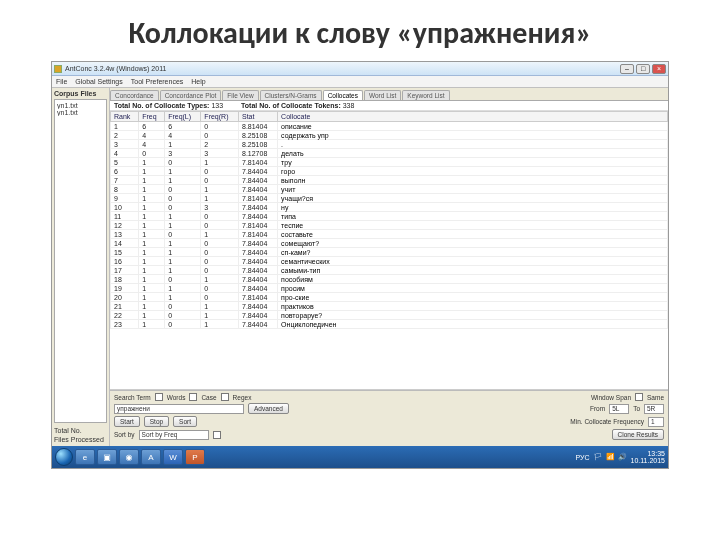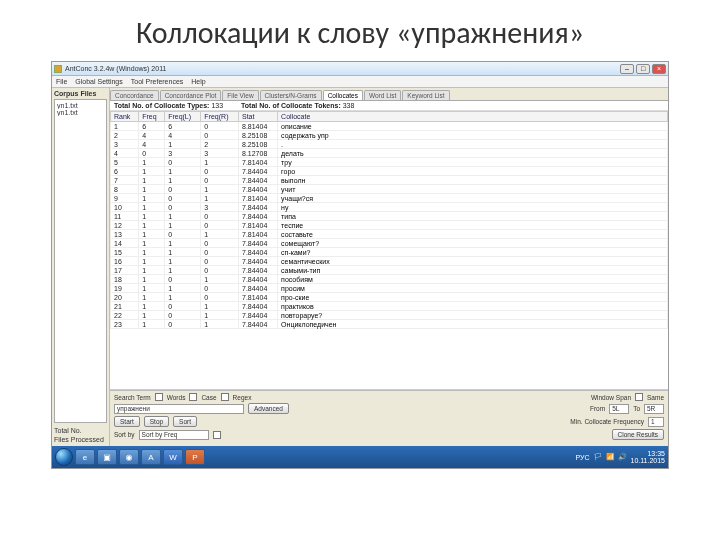--- a/index.html
+++ b/index.html
@@ -9,21 +9,21 @@
     background: #fff;
     font-family: Calibri, Arial, sans-serif;
     overflow: hidden;
     position: relative;
   }
   .slide-title {
     font-size: 30px;
     color: #333;
     text-align: center;
     padding: 14px 10px 10px 10px;
-    font-weight: 400;
+    font-weight: 700;
   }
   .screenshot {
     margin: 0 auto;
     width: 618px;
     height: 408px;
     border: 1px solid #999;
     background: #ece9d8;
     font-size: 7px;
     font-family: Tahoma, Arial, sans-serif;
     position: relative;

